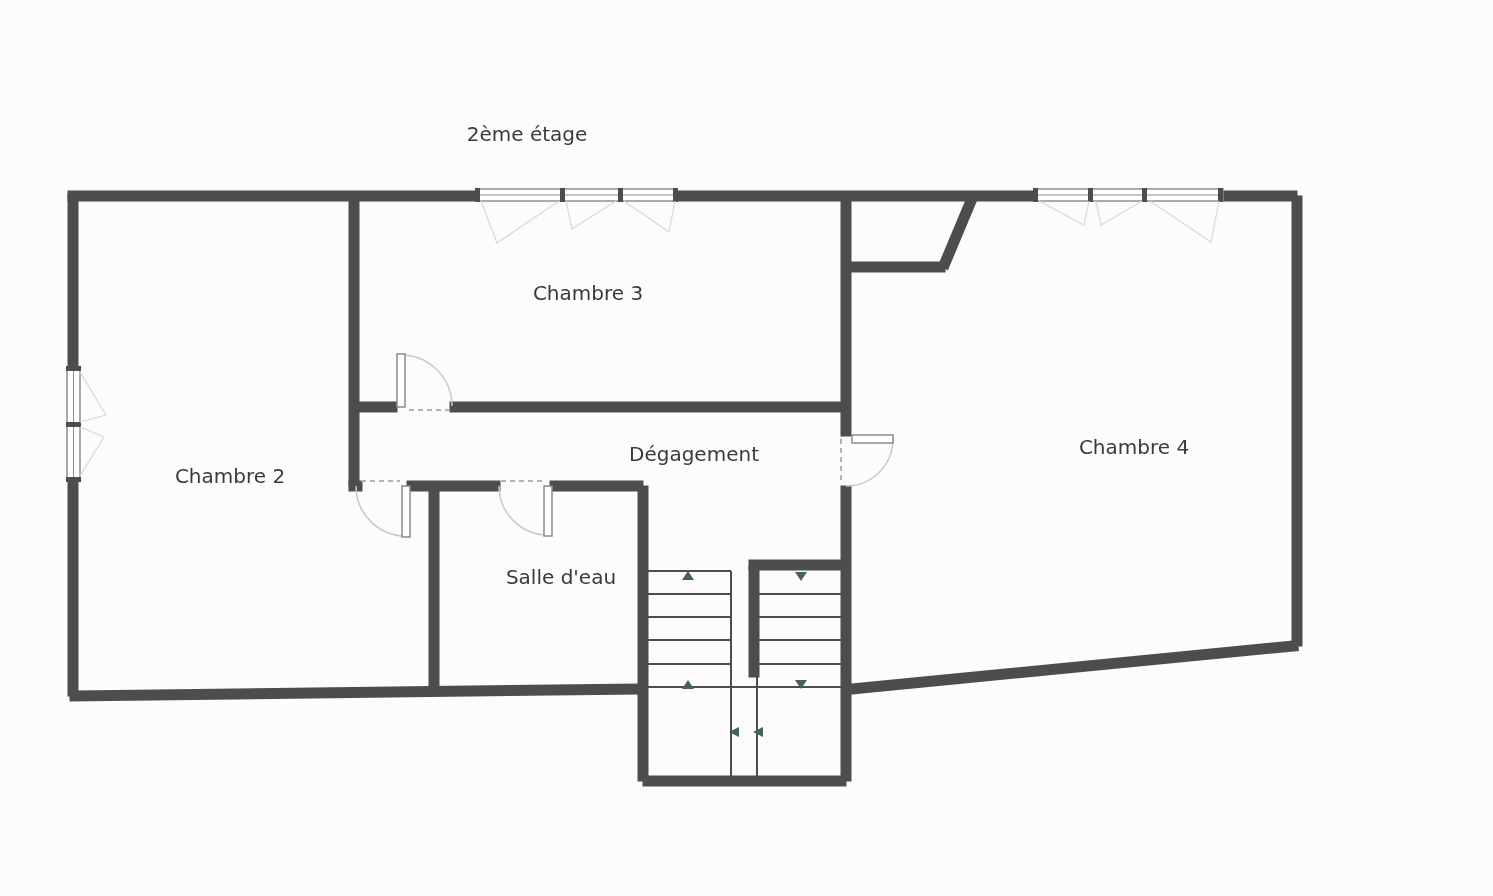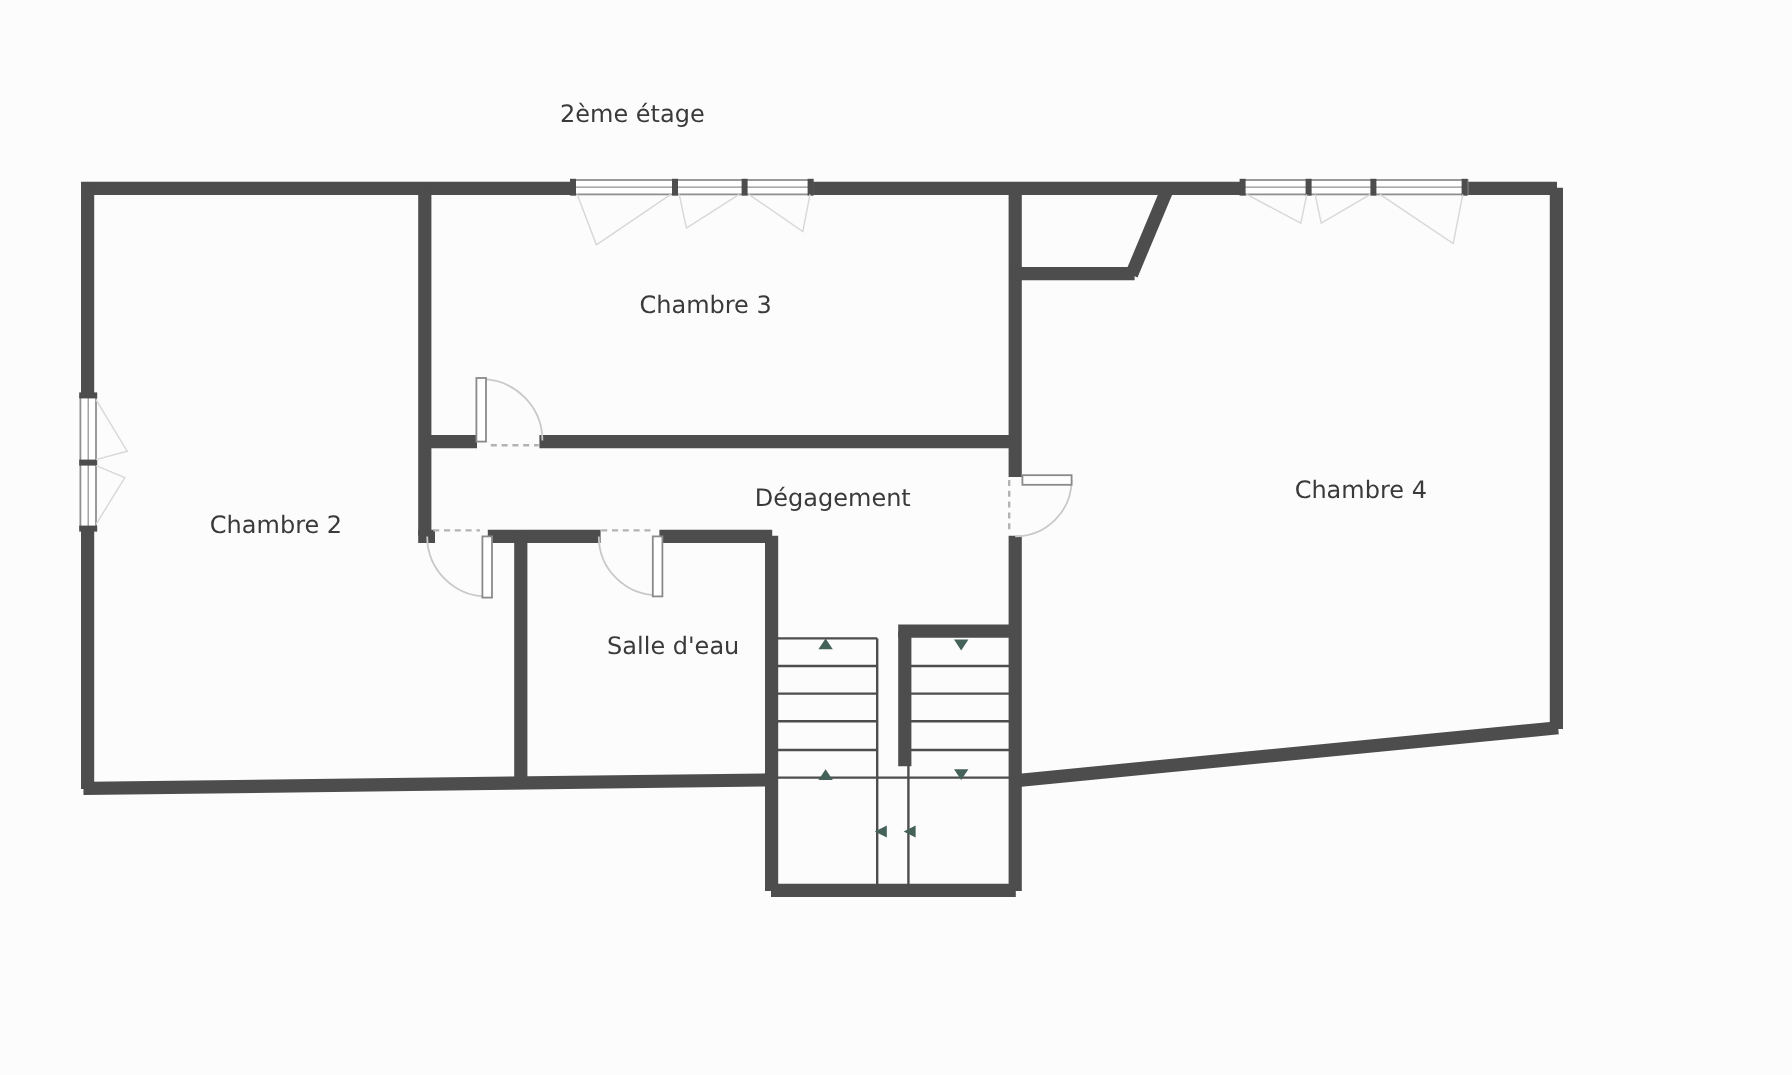--- a/index.html
+++ b/index.html
@@ -11,21 +11,21 @@
     --dash:#b3b3b3;
     --arrow:#44625a;
     --text:#3a3a3a;
   }
   html,body{margin:0;padding:0;}
   body{
     width:1493px;height:896px;overflow:hidden;
     background:var(--background);
     font-family:"DejaVu Sans", sans-serif;
   }
-  .stage{position:relative;width:1493px;height:632px;}
+  .stage{position:relative;width:1493px;height:632px;margin-top:39px;}
   svg{display:block;}
   .wall{stroke:var(--wall);stroke-width:11;stroke-linecap:square;fill:none;}
   .step{stroke:var(--wall);stroke-width:2;stroke-linecap:butt;fill:none;}
   .arc{stroke:var(--door-arc);stroke-width:1.5;fill:none;}
   .swing{stroke:var(--swing);stroke-width:1.2;fill:none;}
   .dash{stroke:var(--dash);stroke-width:2;stroke-dasharray:5 4;fill:none;}
   .leaf{fill:#ffffff;stroke:#8a8a8a;stroke-width:1.5;}
   .winframe{fill:#ffffff;stroke:var(--window-frame);stroke-width:1.5;}
   .winline{stroke:var(--window-frame);stroke-width:1;fill:none;}
   .wtick{fill:var(--wall);}

